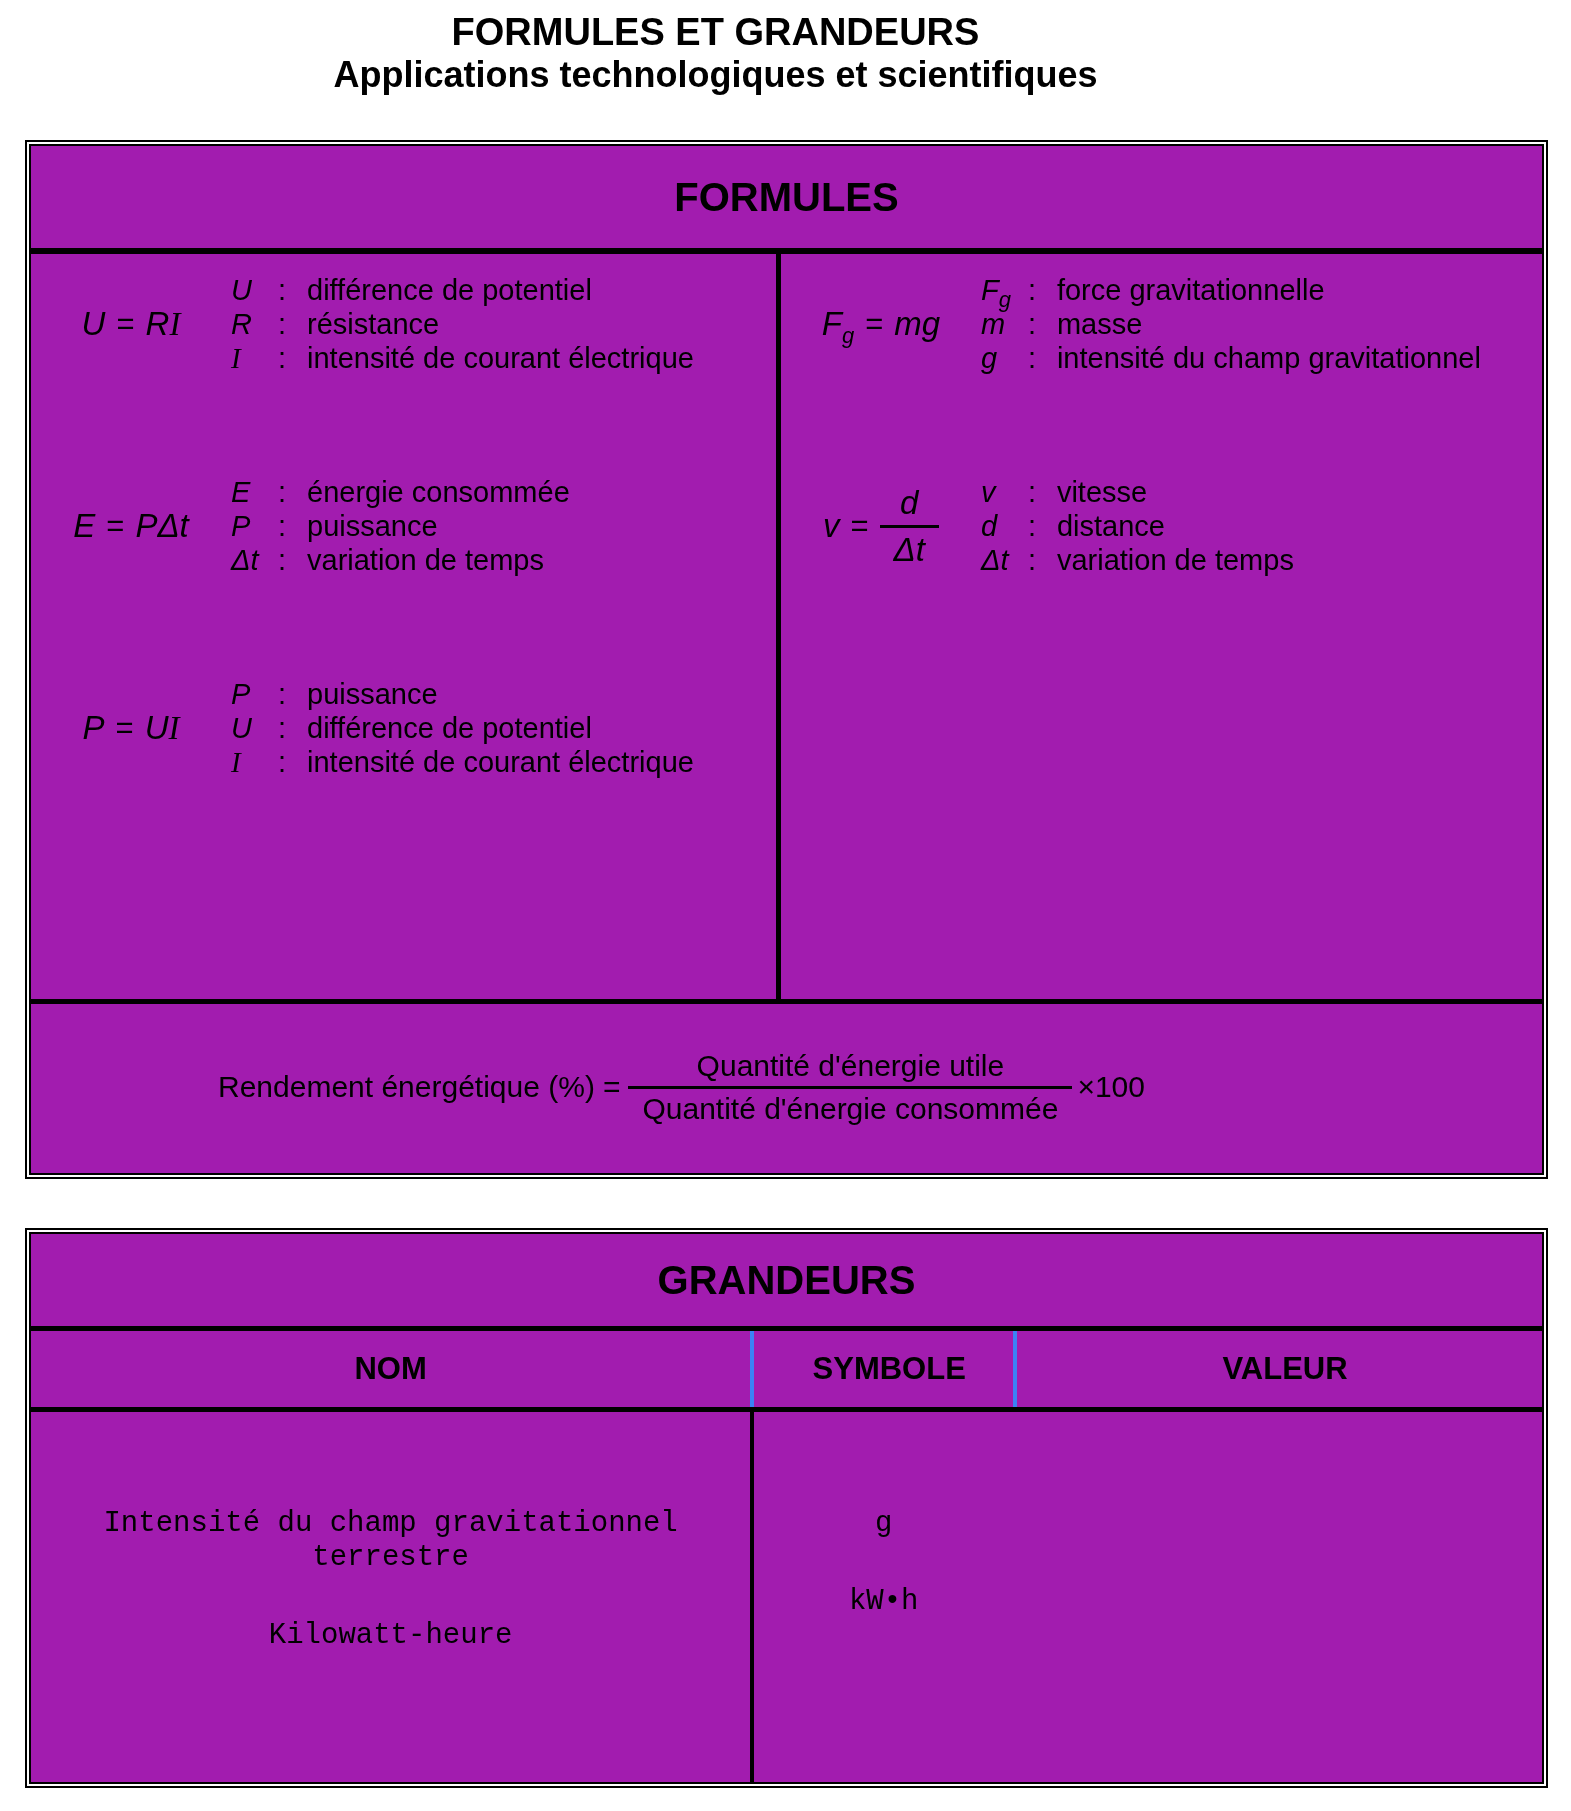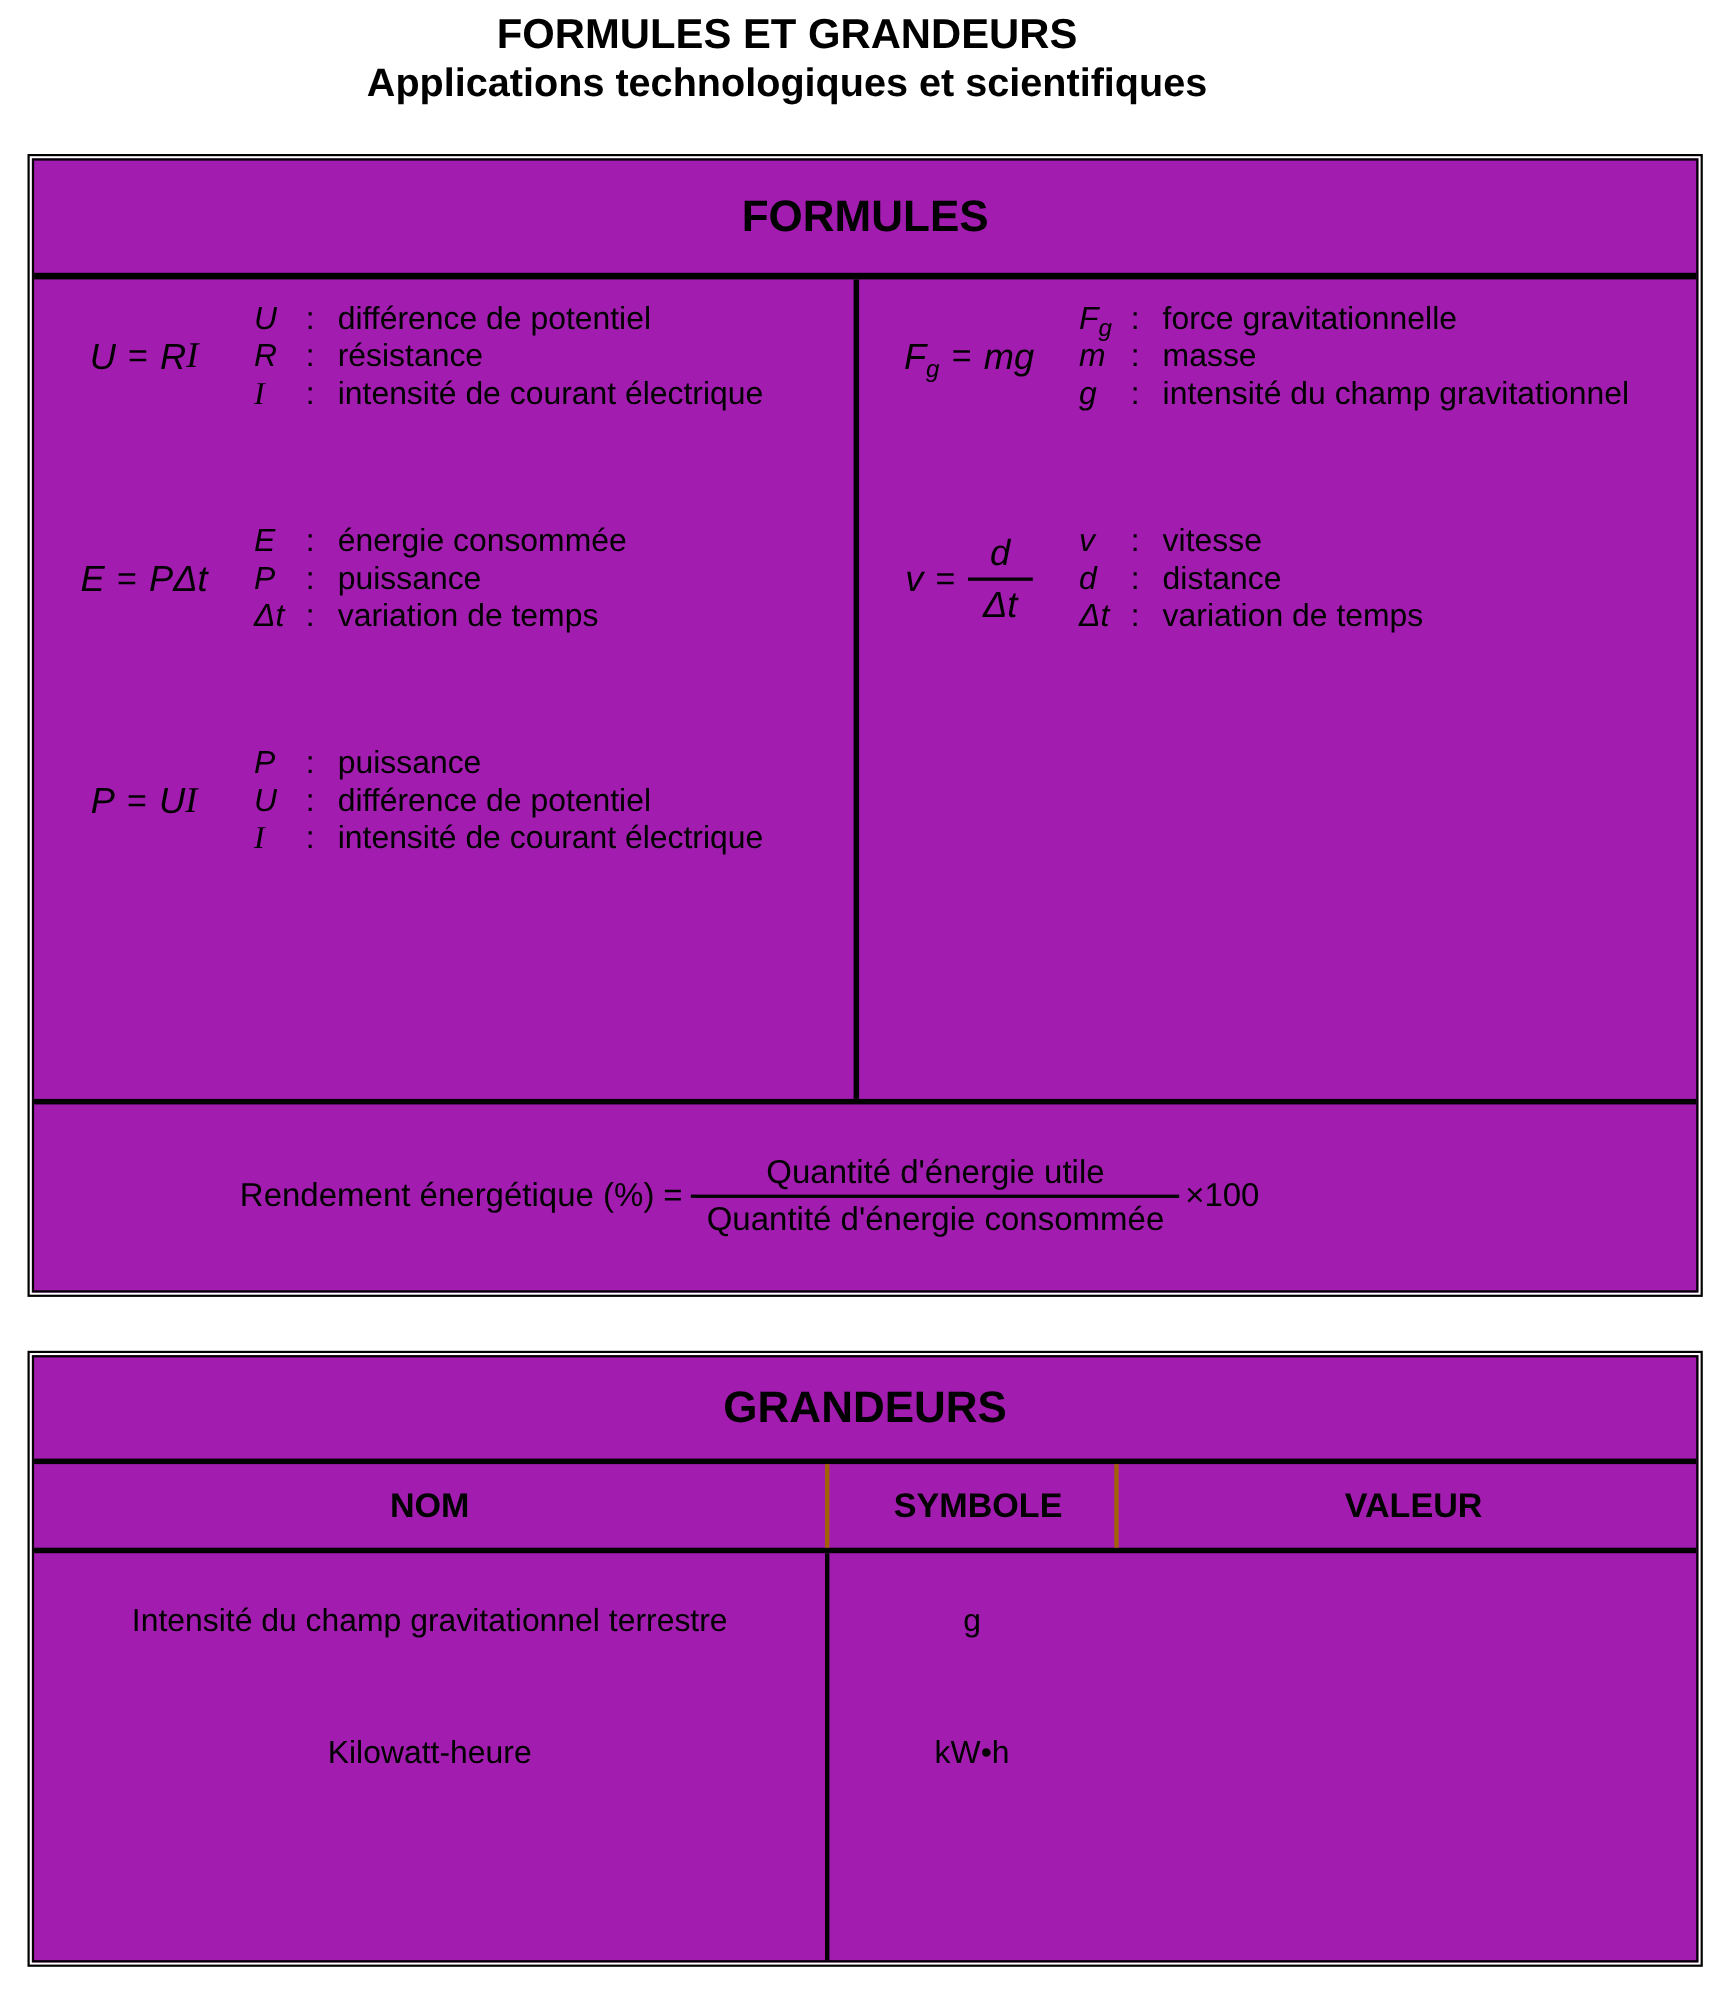--- a/index.html
+++ b/index.html
@@ -63,23 +63,23 @@
 
   
   .grandeurs { top: 1232px; }
   .g-header { height: 92px; border-bottom: 5px solid #000; }
   .g-grid { display: grid; grid-template-columns: 47.6% 17.4% 35%; }
   .g-colheads { border-bottom: 5px solid #000; }
   .g-colheads .hc {
     height: 76px; display: flex; align-items: center; justify-content: center;
     font-weight: 700; font-size: 31px; box-sizing: border-box;
   }
-  .g-colheads .hc + .hc { border-left: 4px solid #a16207; padding-left: 11px; }
+  .g-colheads .hc + .hc { border-left: 4px solid #3b82f6; padding-left: 11px; }
   .g-body { height: 370px; }
-  .g-col { display: flex; flex-direction: column; padding-top: 45px; gap: 86px; box-sizing: border-box; }
+  .g-col { display: flex; flex-direction: column; padding-top: 95px; gap: 44px; box-sizing: border-box; font-family: Liberation Mono, monospace; }
   .g-col + .g-col { border-left: 4px solid #000; }
   .g-cell { text-align: center; font-size: 29px; line-height: 34px; }
 </style>
 </head>
 <body>
 
 <div class="titles">
   <div class="title">FORMULES ET GRANDEURS</div>
   <div class="subtitle">Applications technologiques et scientifiques</div>
 </div>

